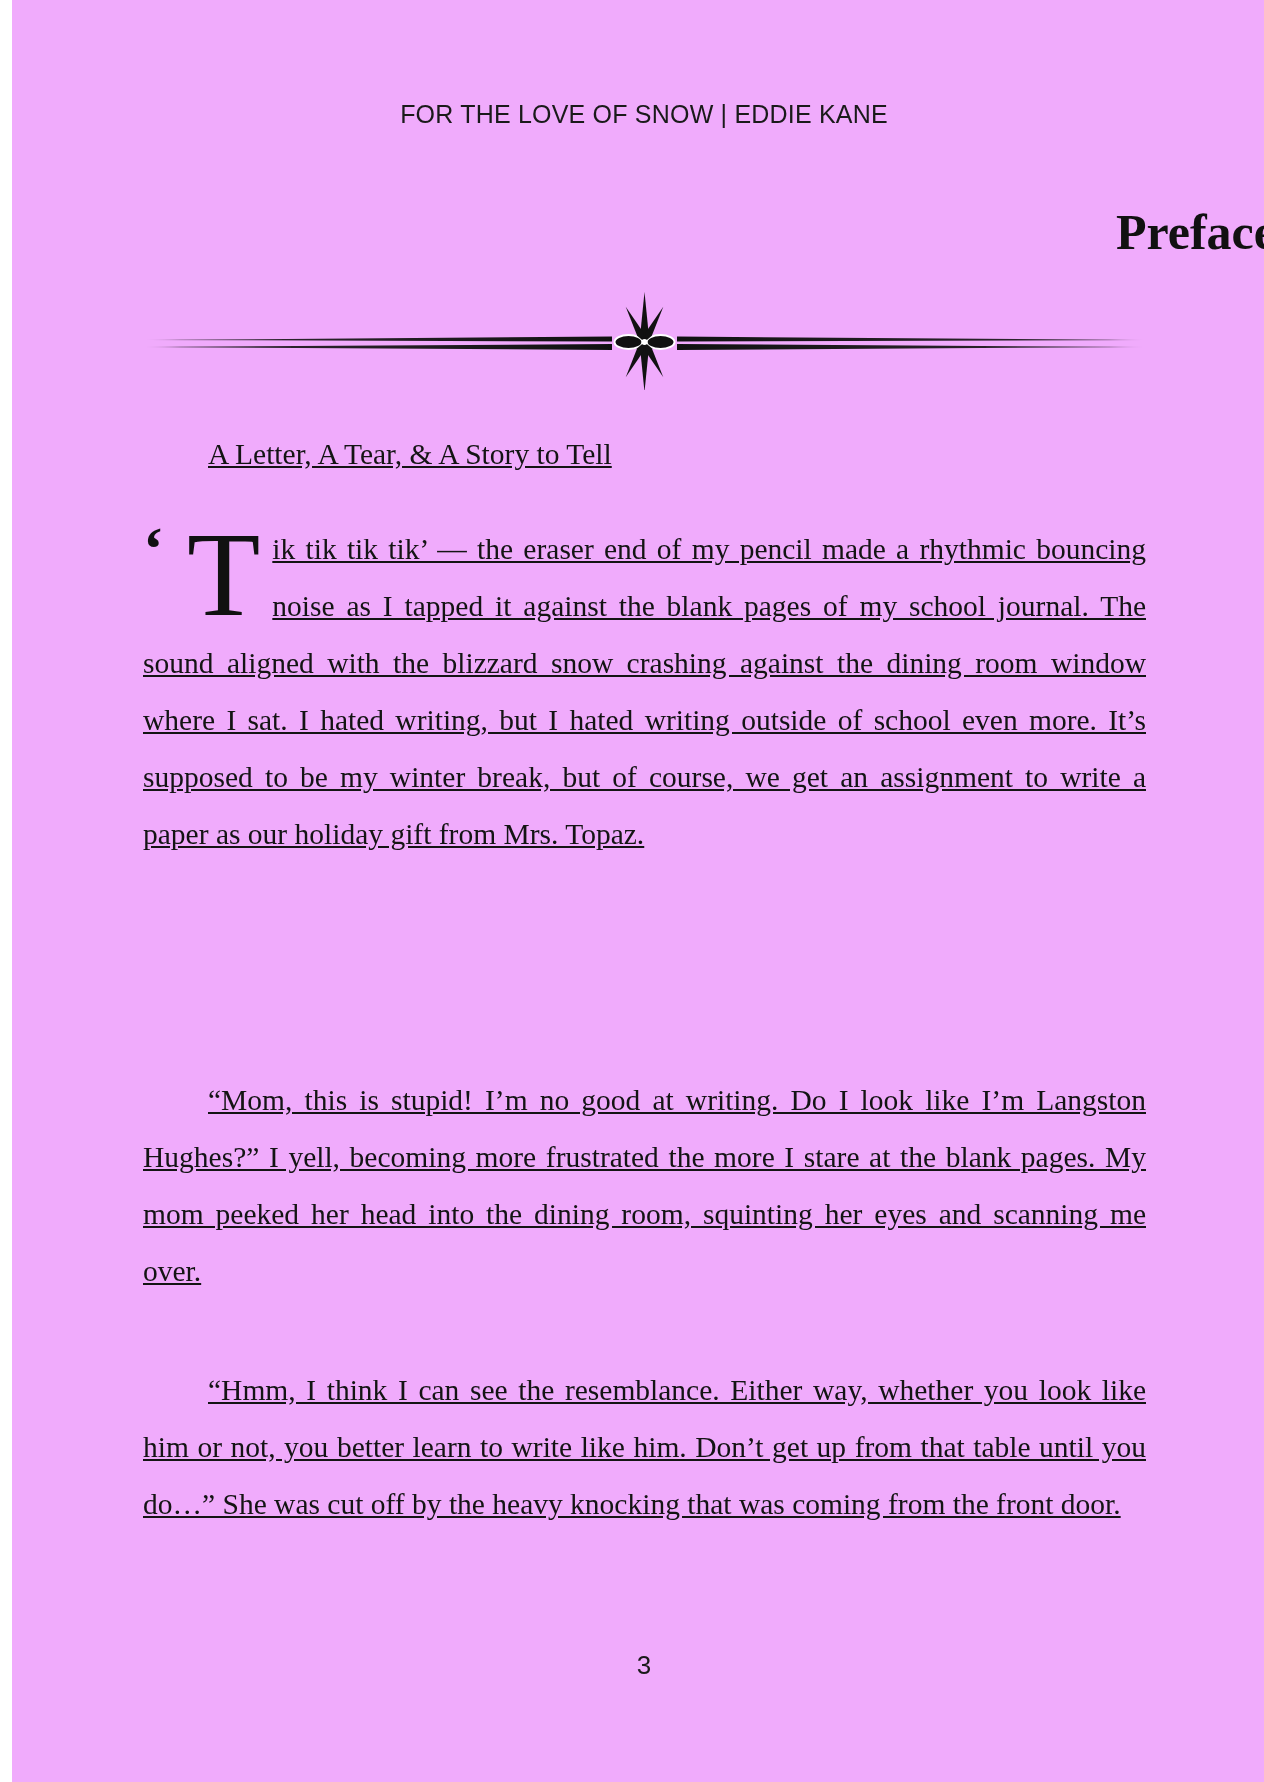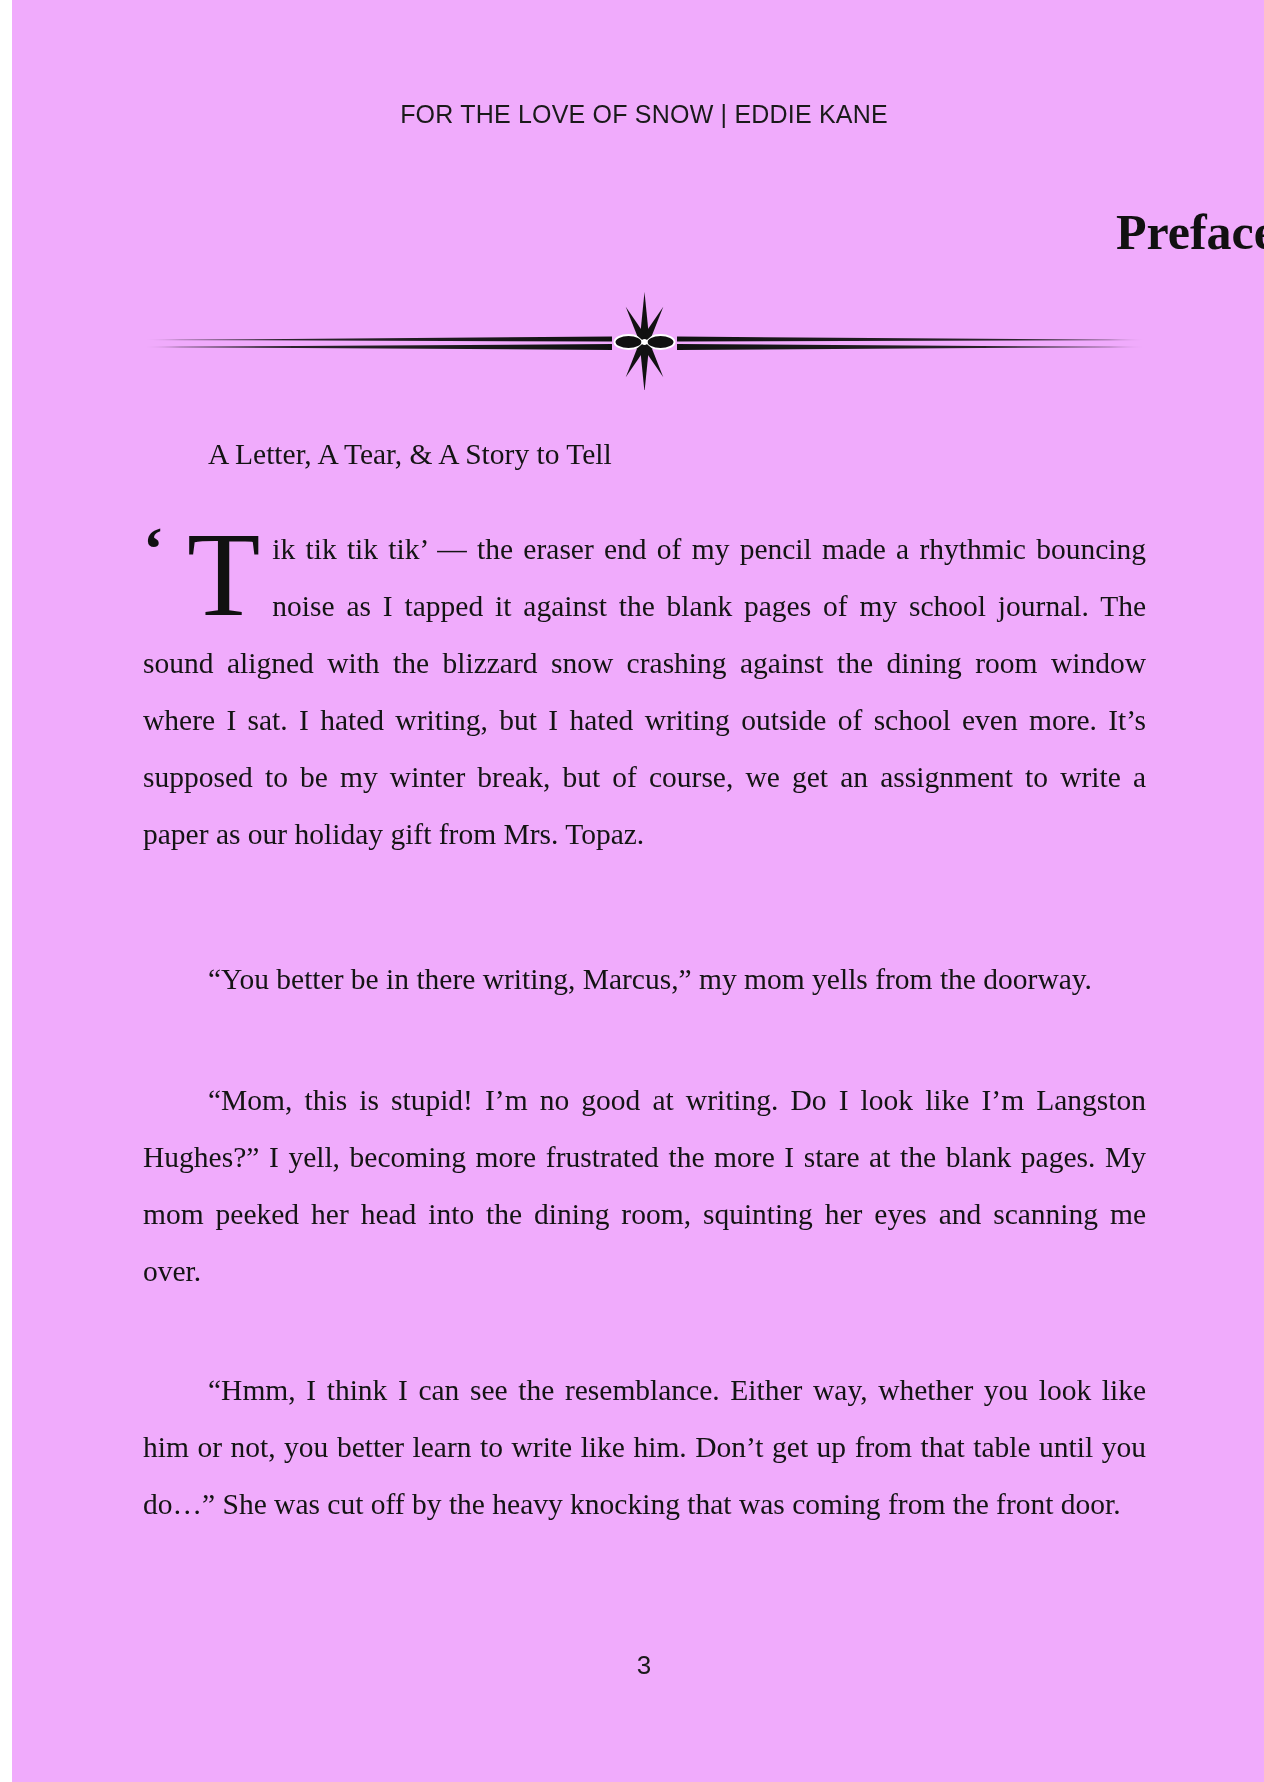--- a/index.html
+++ b/index.html
@@ -50,20 +50,21 @@
       width: 1005px;
       height: 105px;
     }
     .text-block {
       position: absolute;
       left: 131px;
       width: 1003px;
       font-family: "Liberation Serif", serif;
       font-size: 29.5px;
       color: #141414;
+      text-decoration: underline;
     }
     .subtitle {
       top: 438px;
       left: 196px;
       font-size: 29.5px;
     }
     .para {
       line-height: 57px;
       text-align: justify;
       margin: 0;
@@ -158,20 +159,19 @@
 
   <div class="text-block subtitle">A Letter, A Tear, &amp; A Story to Tell</div>
 
   <div class="text-block p1">
     <span class="dropcap-quote">‘</span>
     <p class="para">
       <span class="dropcap-letter">T</span><span>ik tik tik tik’ — the eraser end of my pencil made a rhythmic bouncing noise as I tapped it against the blank pages of my school journal. The sound aligned with the blizzard snow crashing against the dining room window where I sat. I hated writing, but I hated writing outside of school even more. It’s supposed to be my winter break, but of course, we get an assignment to write a paper as our holiday gift from Mrs. Topaz.</span>
     </p>
   </div>
 
-  <p class="text-block para para-indent p2">“You better be in there writing, Marcus,” my mom yells from the doorway.</p>
 
   <p class="text-block para para-indent p4">“Hmm, I think I can see the resemblance. Either way, whether you look like him or not, you better learn to write like him. Don’t get up from that table until you do…” She was cut off by the heavy knocking that was coming from the front door.</p>
 
   <p class="text-block para para-indent p3">“Mom, this is stupid! I’m no good at writing. Do I look like I’m Langston Hughes?” I yell, becoming more frustrated the more I stare at the blank pages. My mom peeked her head into the dining room, squinting her eyes and scanning me over.</p>
 
   <div class="page-number">3</div>
 </div>
 
 </body></html>

